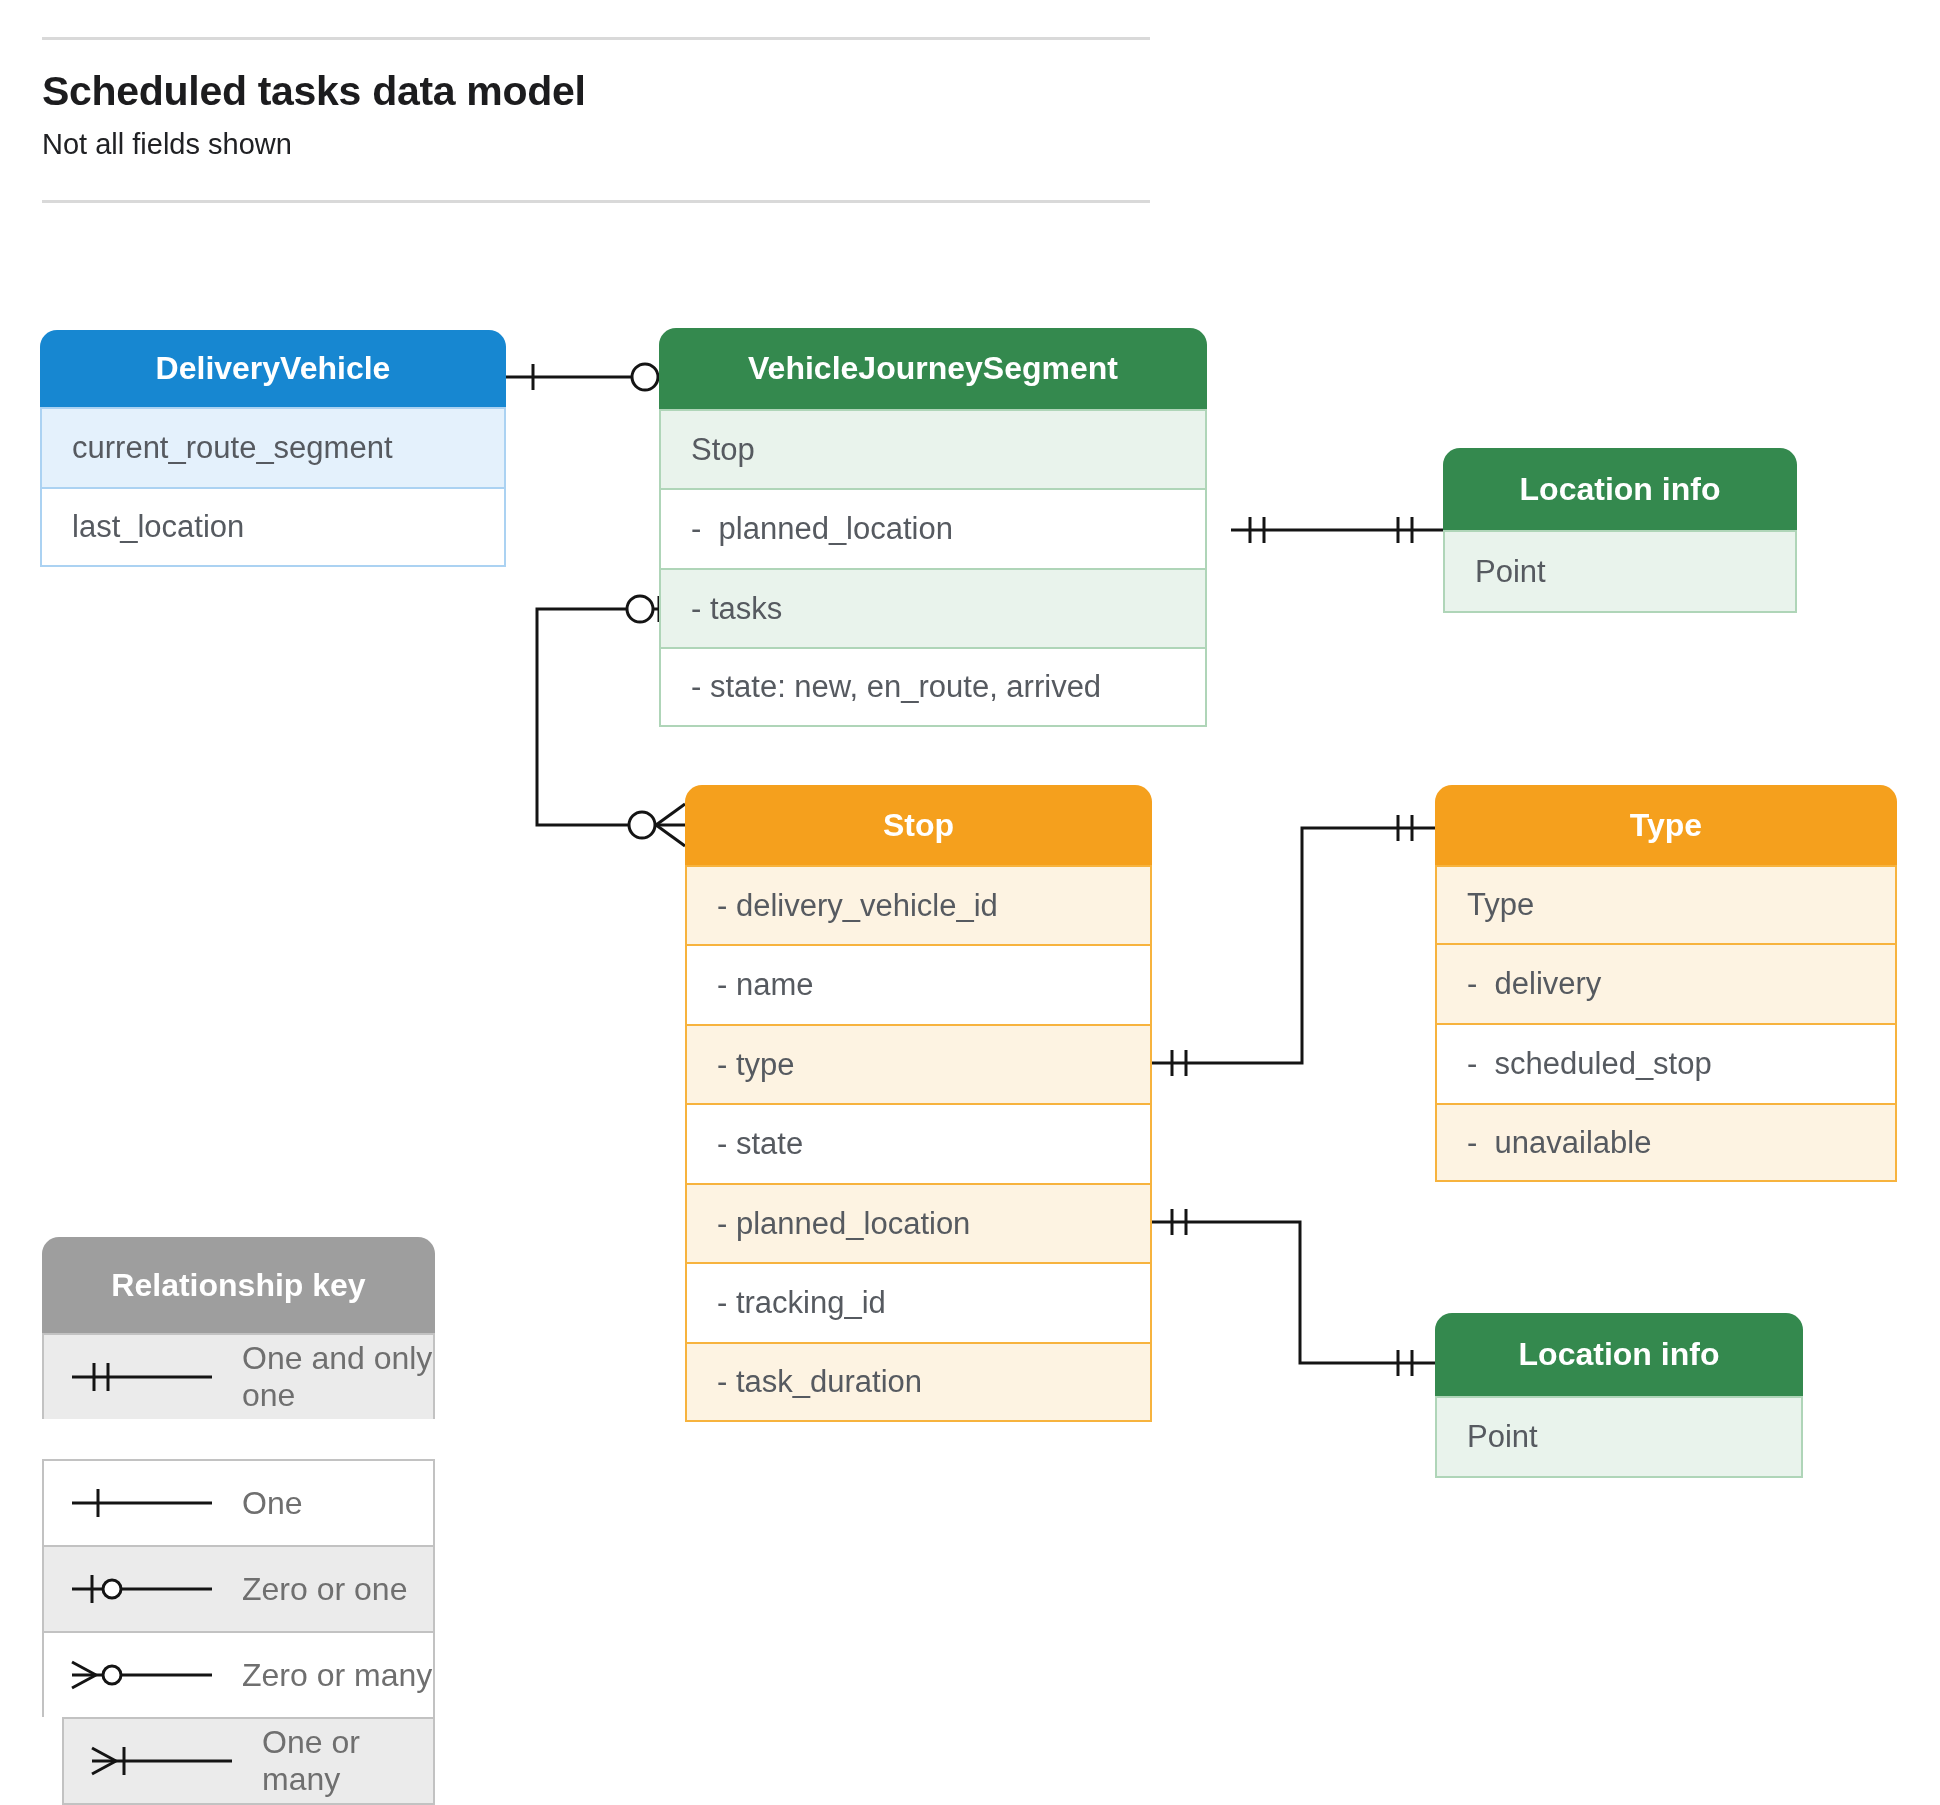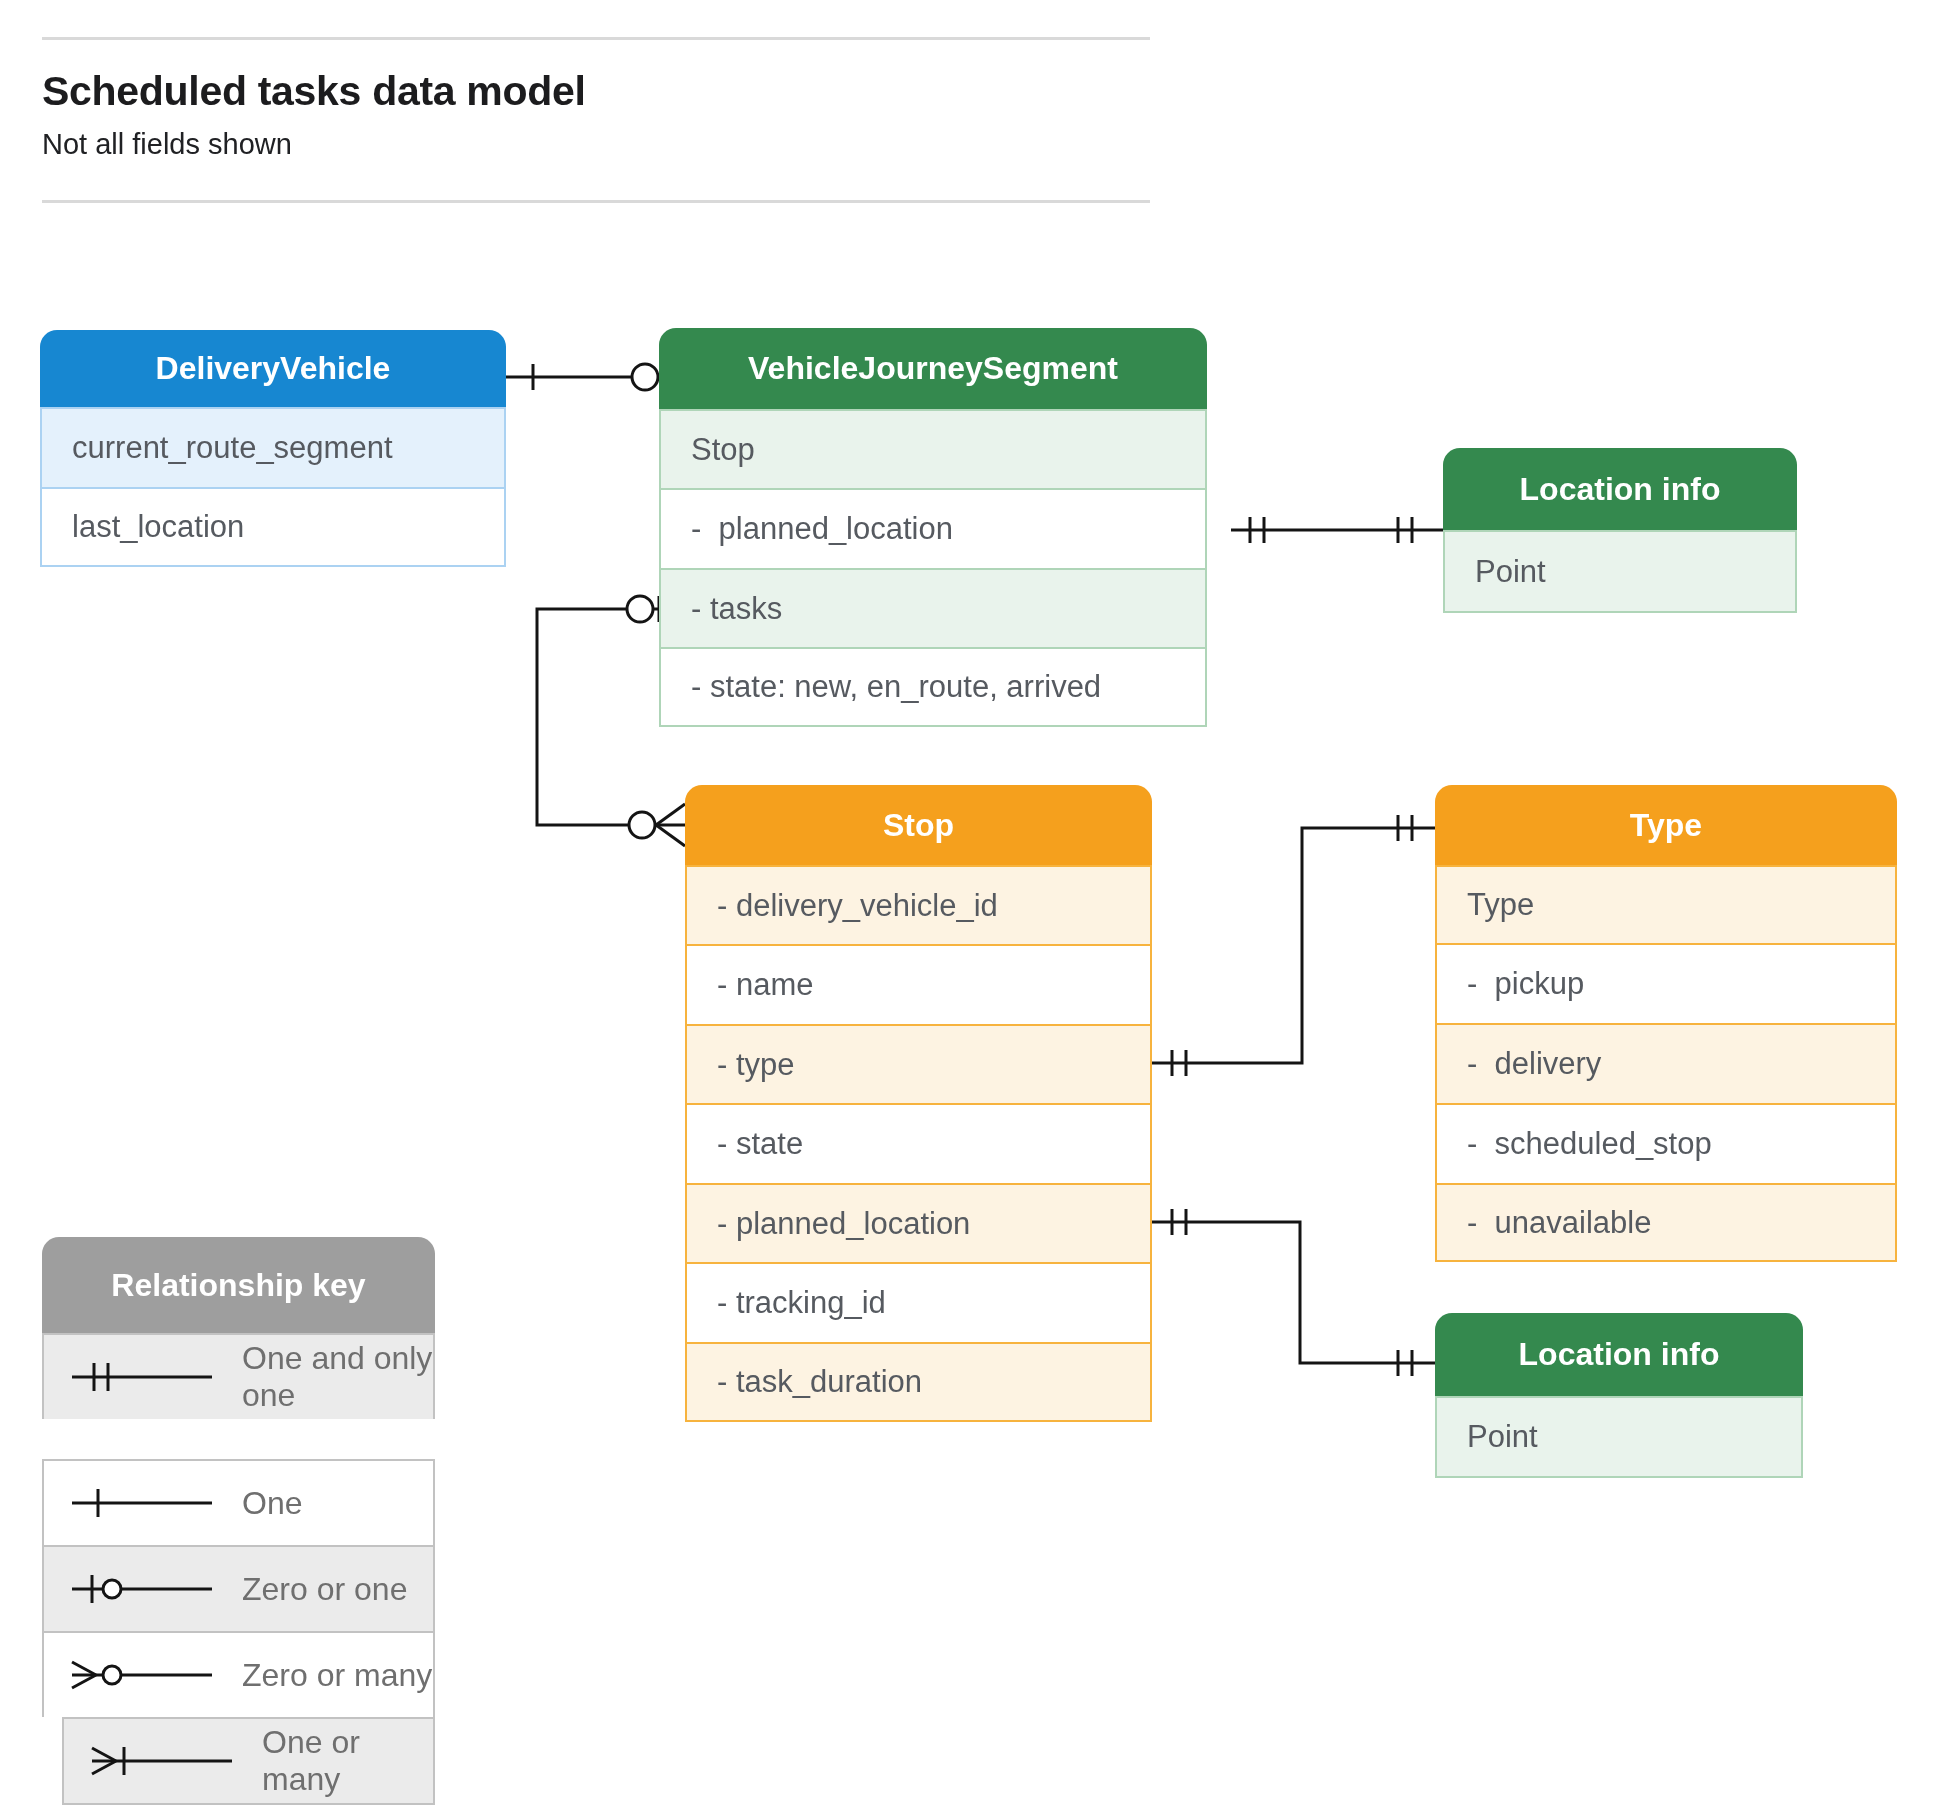--- a/index.html
+++ b/index.html
@@ -113,21 +113,20 @@
     <div class="e-row shaded" style="height:79px;">- type</div>
     <div class="e-row" style="height:80px;">- state</div>
     <div class="e-row shaded" style="height:79px;">- planned_location</div>
     <div class="e-row" style="height:80px;">- tracking_id</div>
     <div class="e-row shaded" style="height:80px;">- task_duration</div>
   </div>
 
   <div class="entity orange" style="left:1435px; top:785px; width:462px;">
     <div class="e-header" style="height:80px;">Type</div>
     <div class="e-row shaded" style="height:78px;">Type</div>
-    <div class="e-row" style="height:80px;">-  pickup</div>
     <div class="e-row shaded" style="height:80px;">-  delivery</div>
     <div class="e-row" style="height:80px;">-  scheduled_stop</div>
     <div class="e-row shaded" style="height:79px;">-  unavailable</div>
   </div>
 
   <div class="entity green" style="left:1435px; top:1313px; width:368px;">
     <div class="e-header" style="height:83px;">Location info</div>
     <div class="e-row shaded" style="height:82px;">Point</div>
   </div>
 

